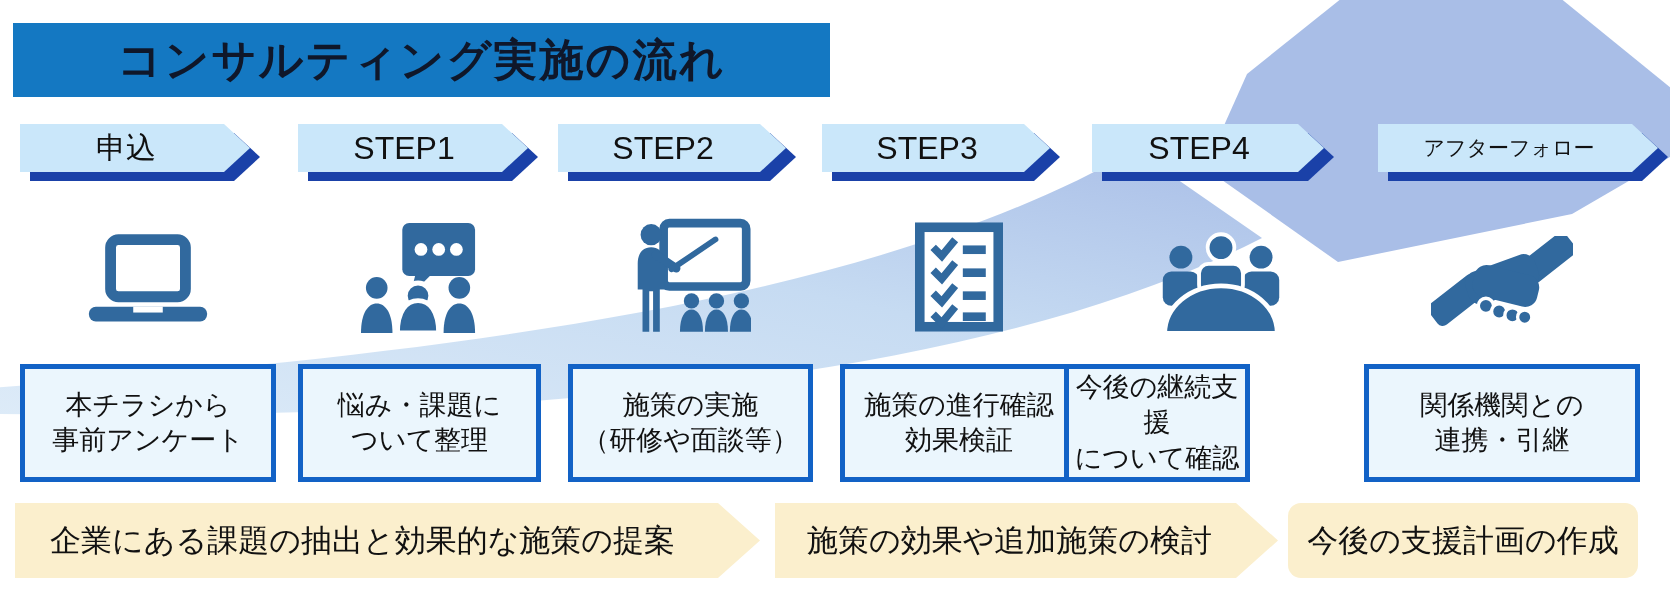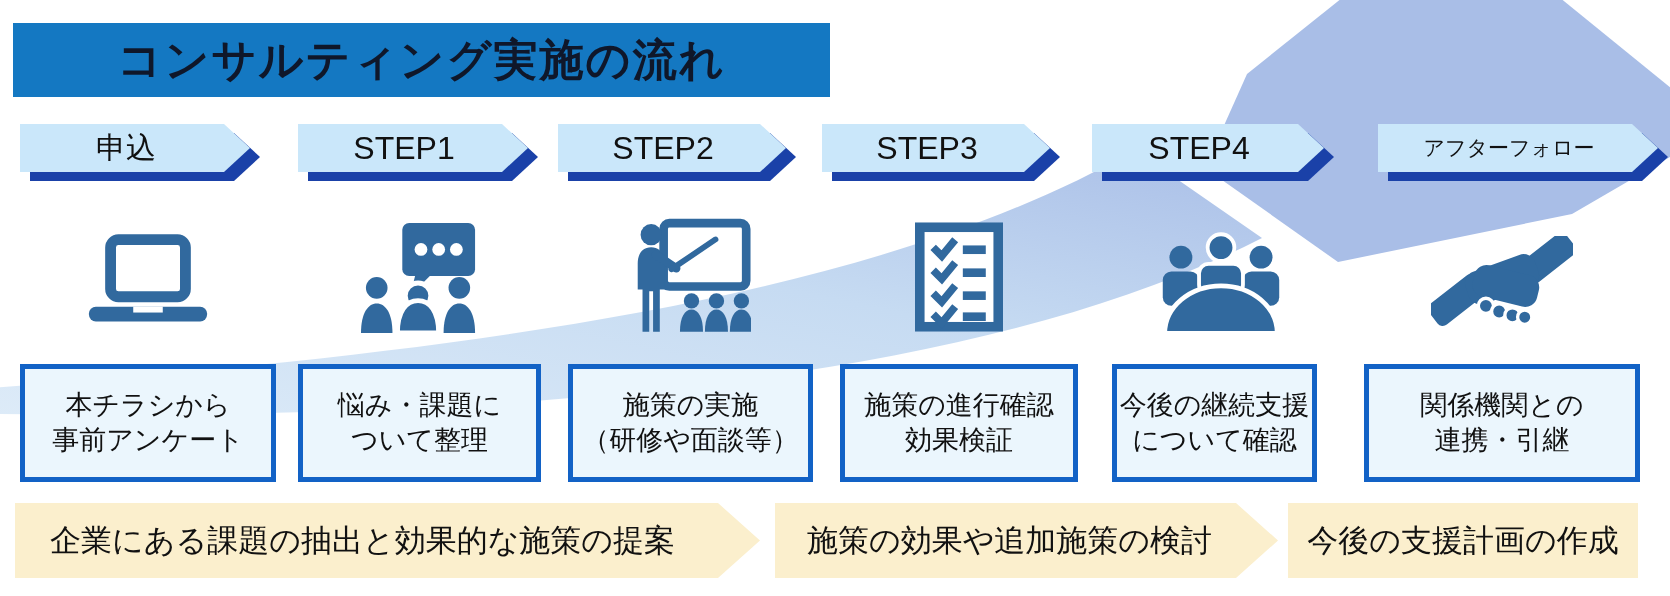--- a/index.html
+++ b/index.html
@@ -65,33 +65,33 @@
   .desc-box{
     position:absolute;top:364px;height:118px;z-index:1;box-sizing:border-box;
     background:var(--box-fill);border:5px solid var(--box-border);
     display:flex;flex-direction:column;align-items:center;justify-content:center;
     font-size:27px;line-height:1.3;text-align:center;
   }
   .bx1{left:20px;width:256px}
   .bx2{left:298px;width:243px}
   .bx3{left:568px;width:245px}
   .bx4{left:840px;width:238px}
-  .bx5{left:1112px;width:205px}
+  .bx5{left:1064px;width:186px}
   .bx6{left:1364px;width:276px}
 
   
   .band{
     position:absolute;top:503px;height:75px;z-index:1;
     background:var(--band-fill);display:flex;align-items:center;font-size:31px;
   }
   .bd1{left:15px;width:745px;padding-left:35px;box-sizing:border-box;
        clip-path:polygon(0 0, calc(100% - 42px) 0, 100% 50%, calc(100% - 42px) 100%, 0 100%);}
   .bd2{left:775px;width:503px;justify-content:center;padding-right:34px;box-sizing:border-box;
        clip-path:polygon(0 0, calc(100% - 42px) 0, 100% 50%, calc(100% - 42px) 100%, 0 100%);}
-  .bd3{left:1288px;width:350px;justify-content:center;}
+  .bd3{left:1288px;width:350px;justify-content:center;border-radius:13px;}
 </style>
 </head>
 <body>
 
 <div class="canvas">
 
   <svg class="swoosh" viewBox="0 0 1670 596" xmlns="http://www.w3.org/2000/svg">
     <defs>
       <linearGradient id="ag" x1="0" y1="1" x2="1" y2="0">
         <stop offset="0" stop-color="#DDEBF8"></stop>

